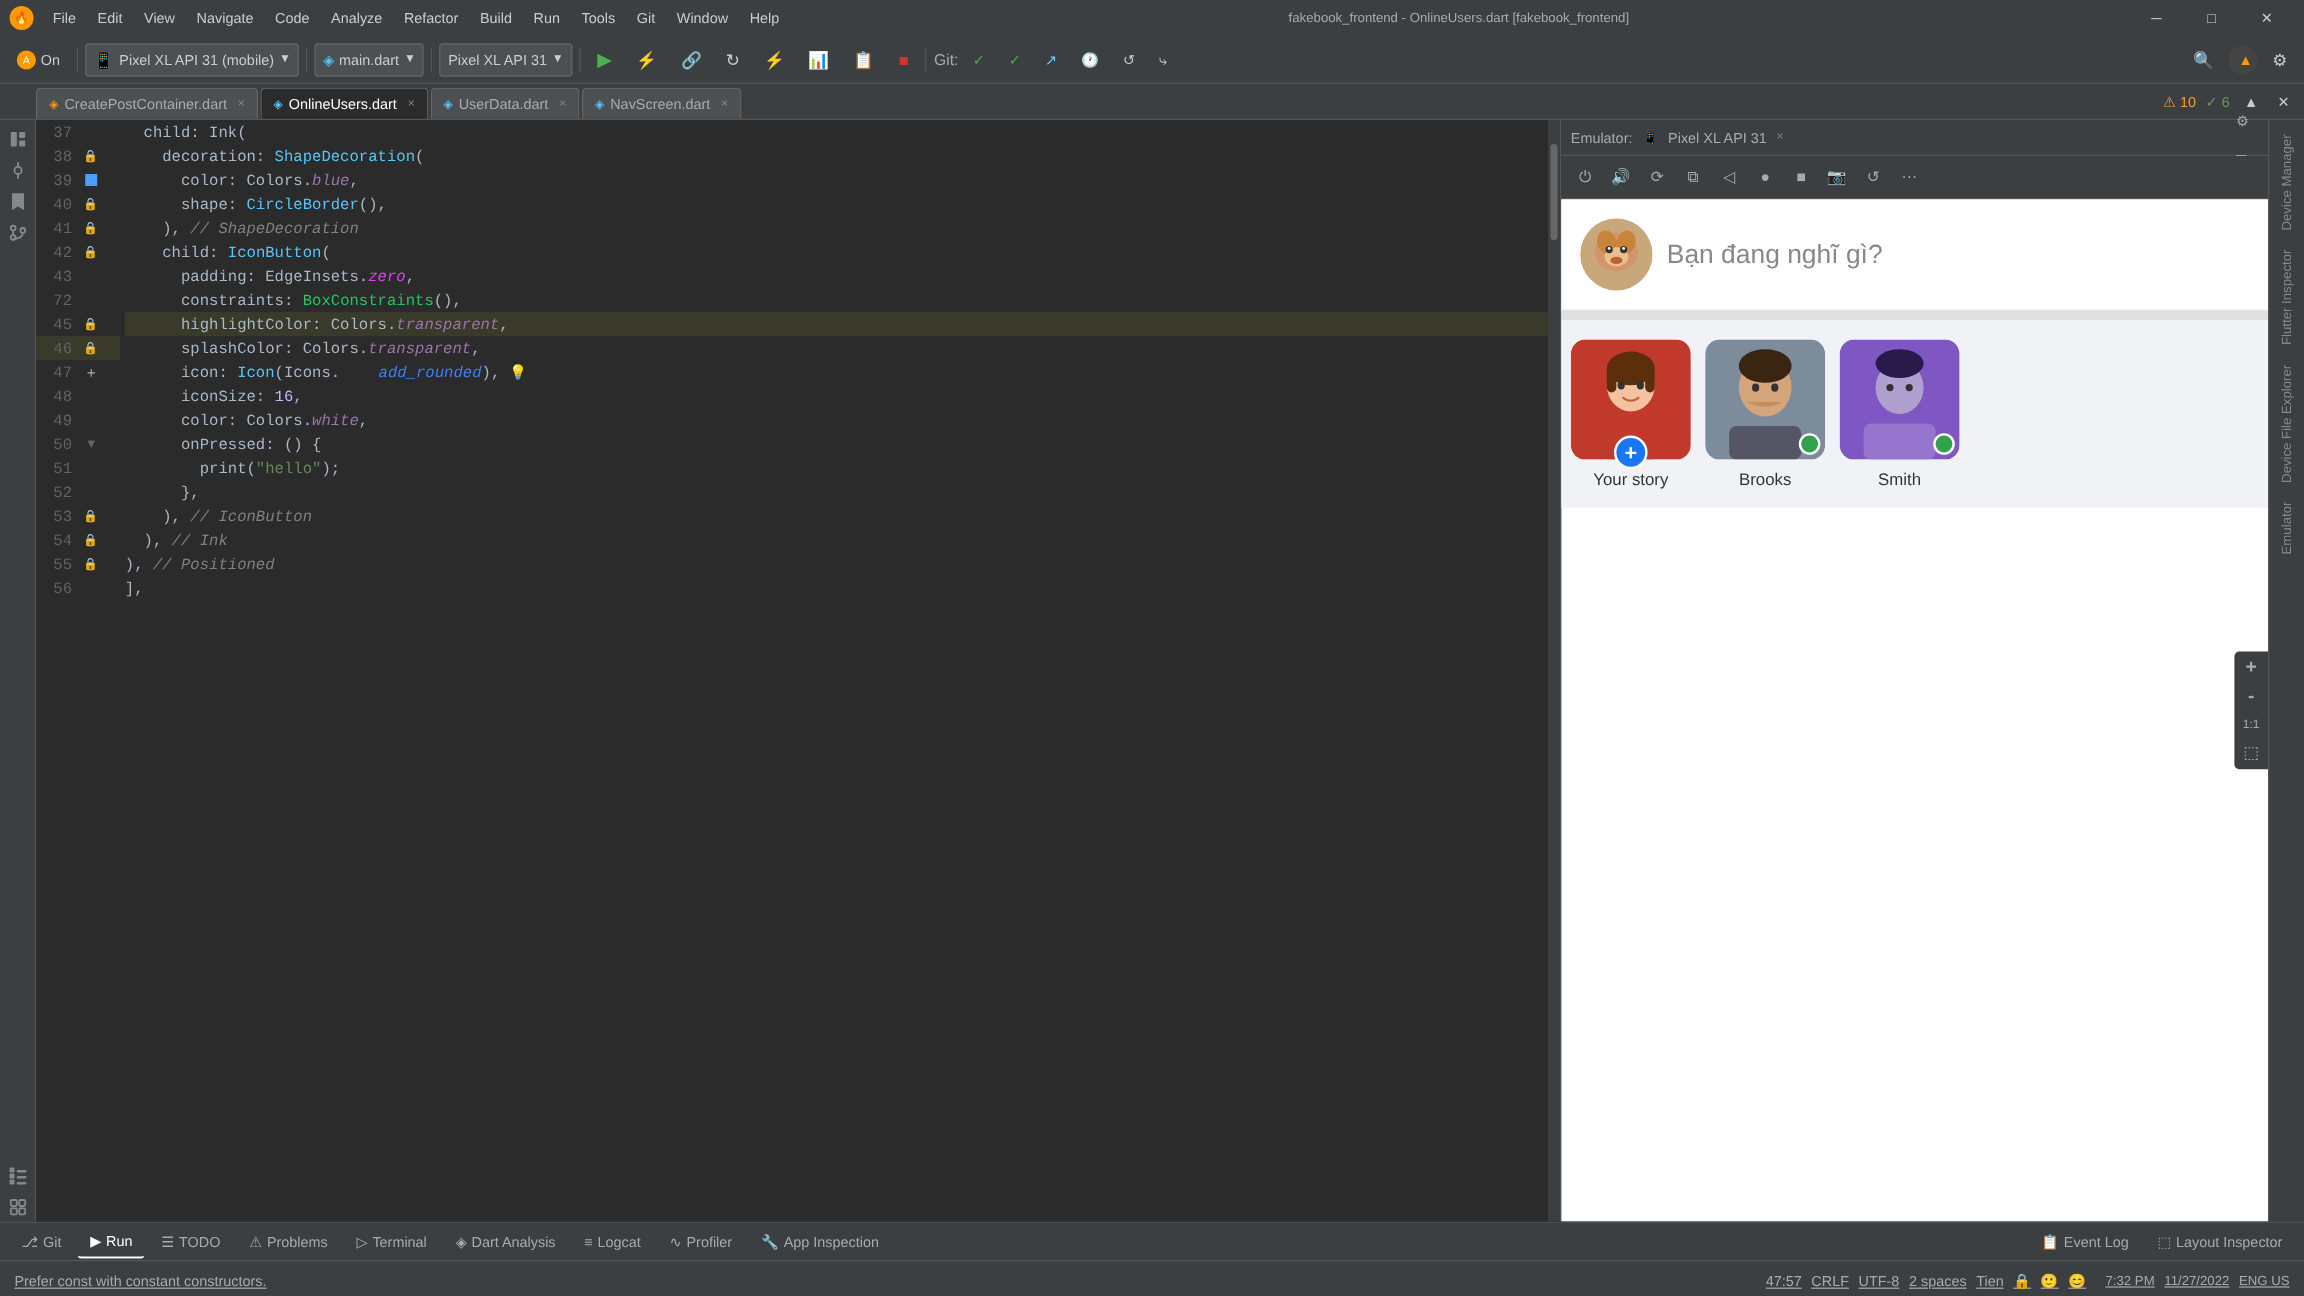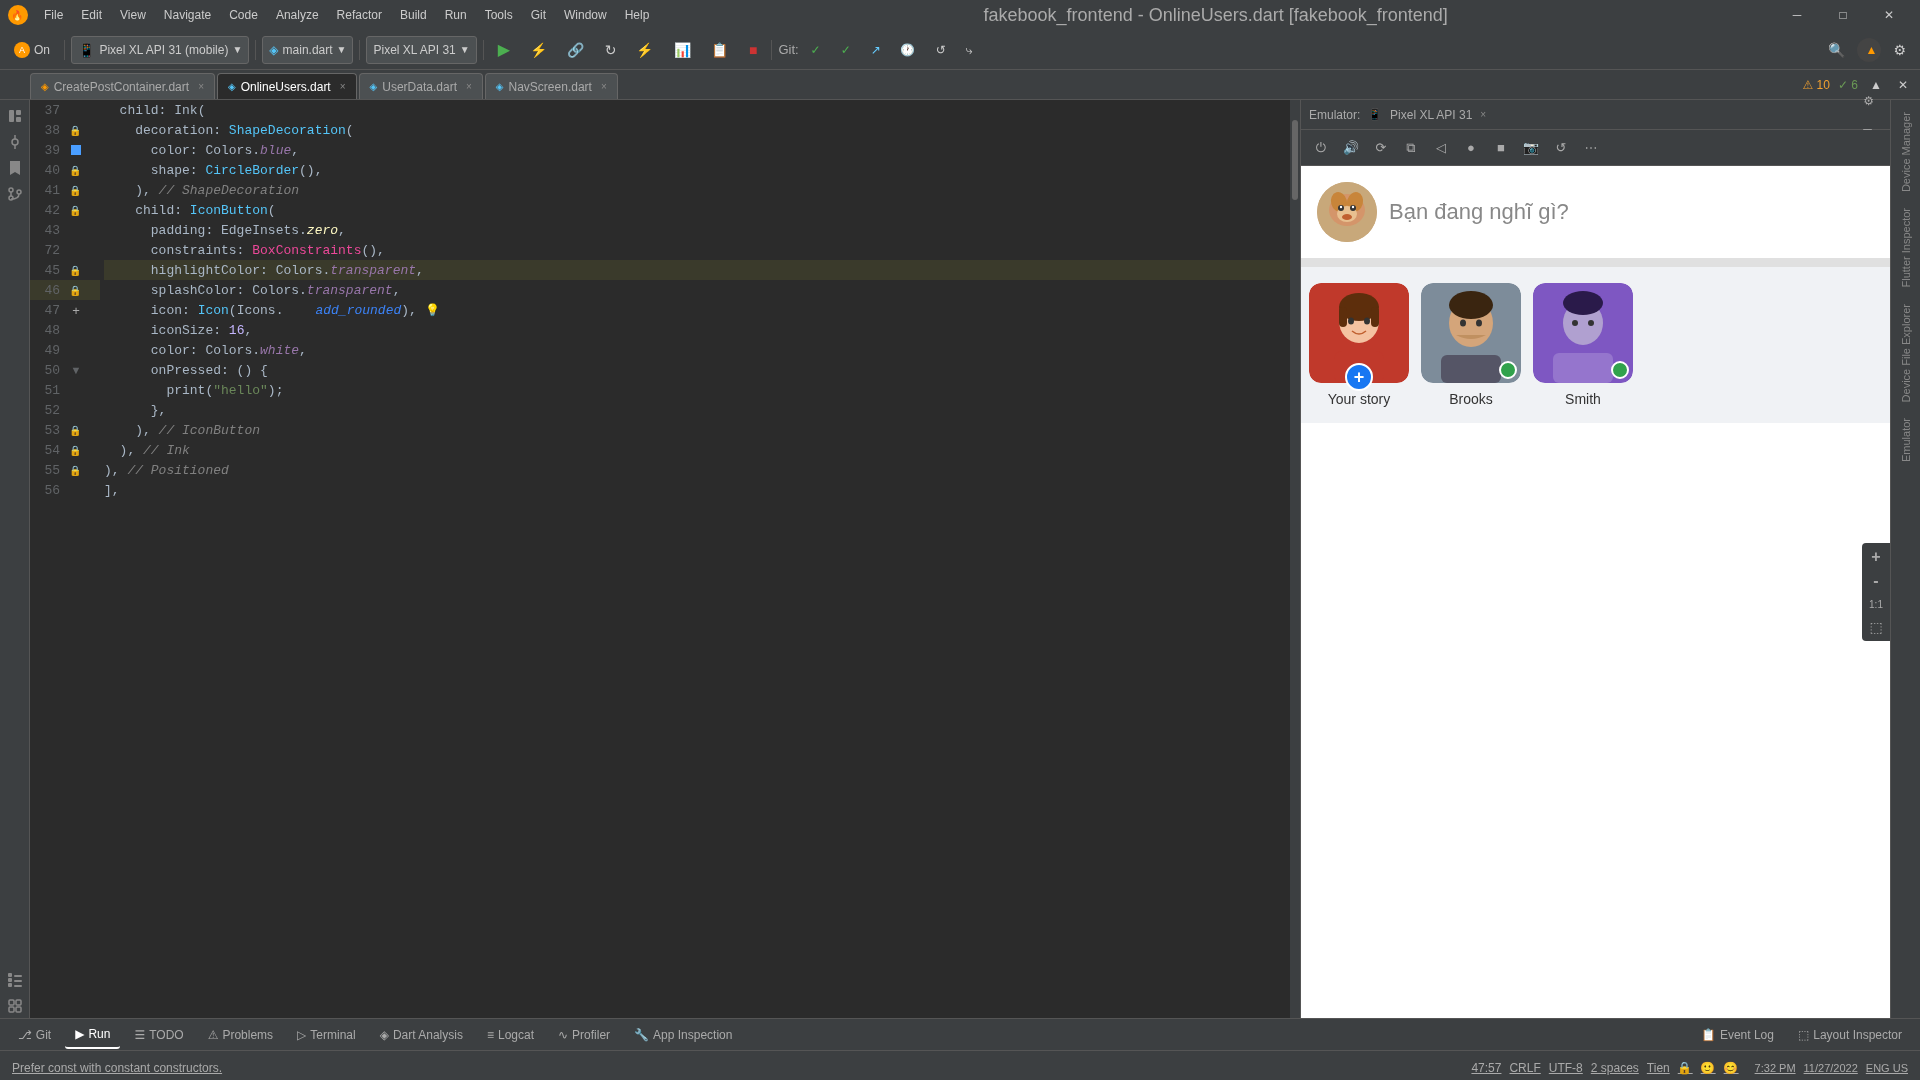--- a/index.html
+++ b/index.html
@@ -33,21 +33,21 @@
     #title-bar .menu-bar {
       display: flex; gap: 2px;
     }
     #title-bar .menu-item {
       padding: 2px 8px;
       cursor: pointer;
       border-radius: 2px;
       color: #ccc;
     }
     #title-bar .title-center {
-      flex: 1; text-align: center; color: #aaa; font-size: 18px;
+      flex: 1; text-align: center; color: #aaa; font-size: 11px;
     }
     #title-bar .win-controls {
       display: flex; gap: 0;
     }
     #title-bar .win-btn {
       width: 46px; height: 30px;
       display: flex; align-items: center; justify-content: center;
       cursor: pointer; color: #ccc; font-size: 12px;
     }
 
@@ -662,25 +662,25 @@
 
         <div class="line-row">
           <span class="line-code">    ), <span style="color:#808080;font-style:italic;">// ShapeDecoration</span></span>
         </div>
 
         <div class="line-row">
           <span class="line-code">    child: <span style="color:#54c5f8;">IconButton</span>(</span>
         </div>
 
         <div class="line-row">
-          <span class="line-code">      padding: EdgeInsets.<span style="color:#fef9c3;font-style:italic;">zero</span>,</span>
-        </div>
-
-        <div class="line-row">
-          <span class="line-code">      constraints: <span style="color:#ec4899;text-align:center;">BoxConstraints</span>(),</span>
+          <span class="line-code">      padding: EdgeInsets.<span style="color:#d946ef;font-style:italic;">zero</span>,</span>
+        </div>
+
+        <div class="line-row">
+          <span class="line-code">      constraints: <span style="color:#22c55e;text-align:center;">BoxConstraints</span>(),</span>
         </div>
 
         <div class="line-row hl">
           <span class="line-code">      highlightColor: Colors.<span style="color:#9876aa;font-style:italic;">transparent</span>,</span>
         </div>
 
         <div class="line-row">
           <span class="line-code">      splashColor: Colors.<span style="color:#9876aa;font-style:italic;">transparent</span>,</span>
         </div>
 

